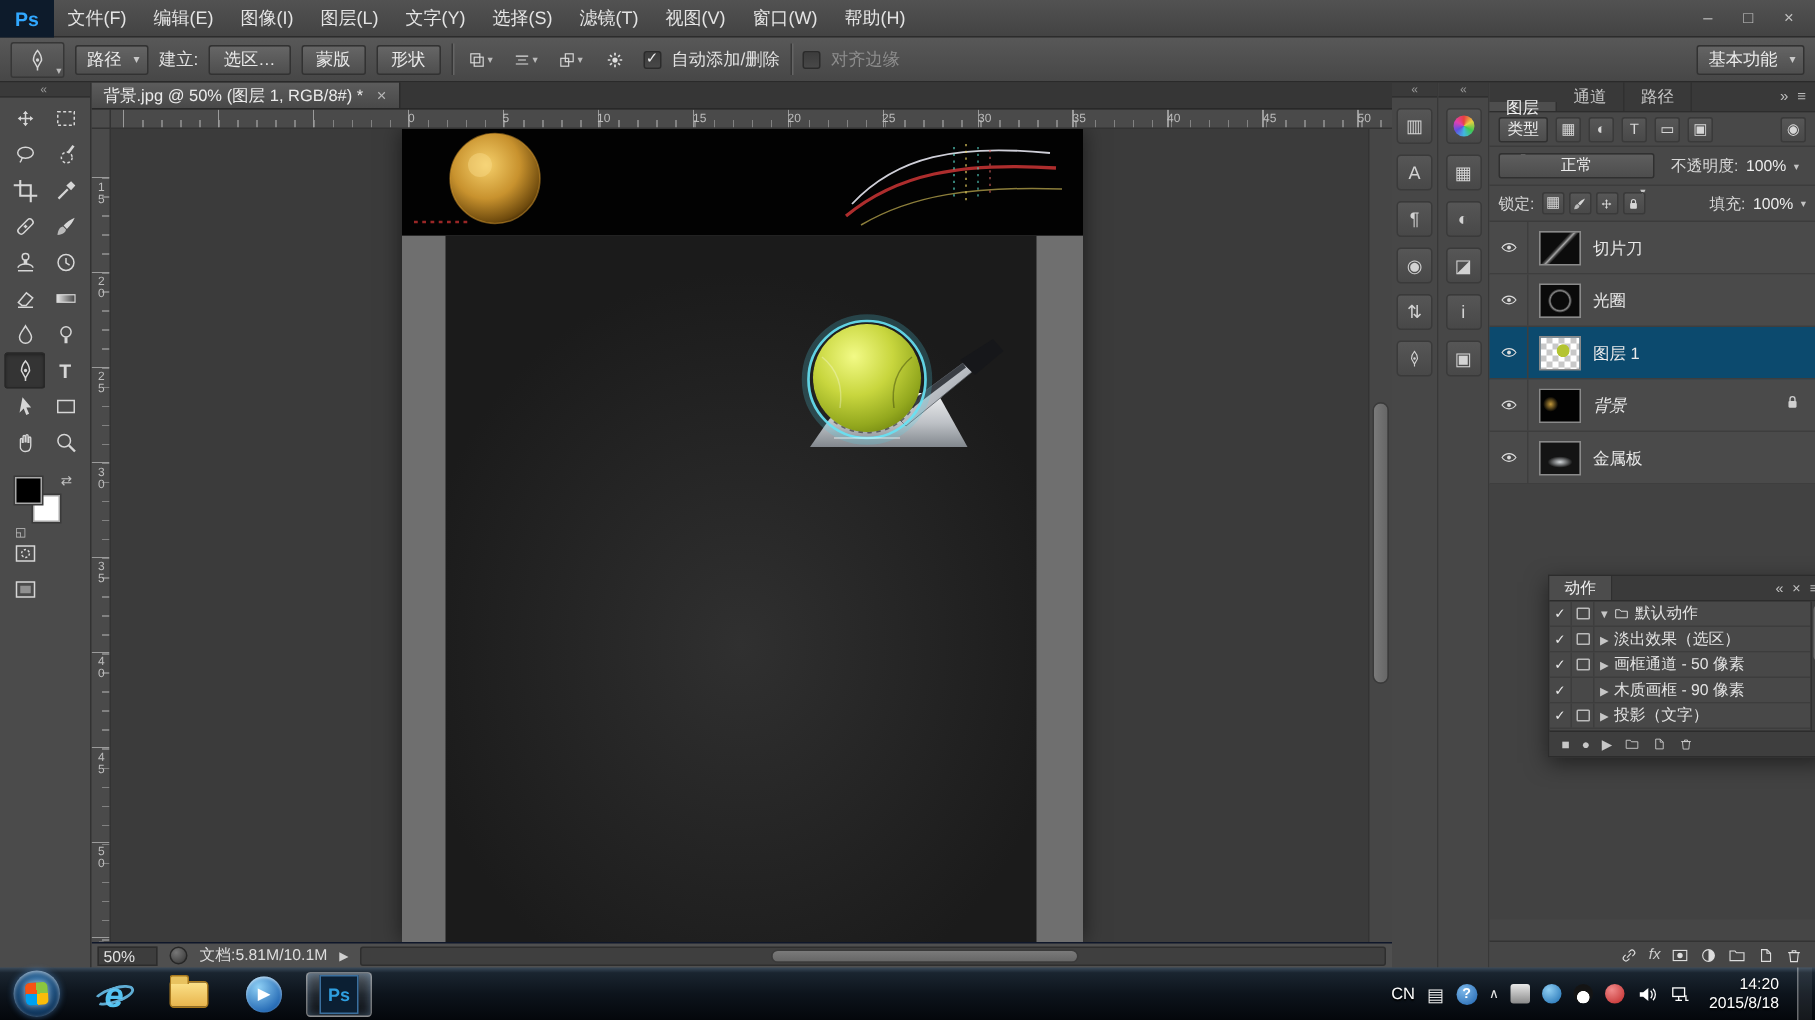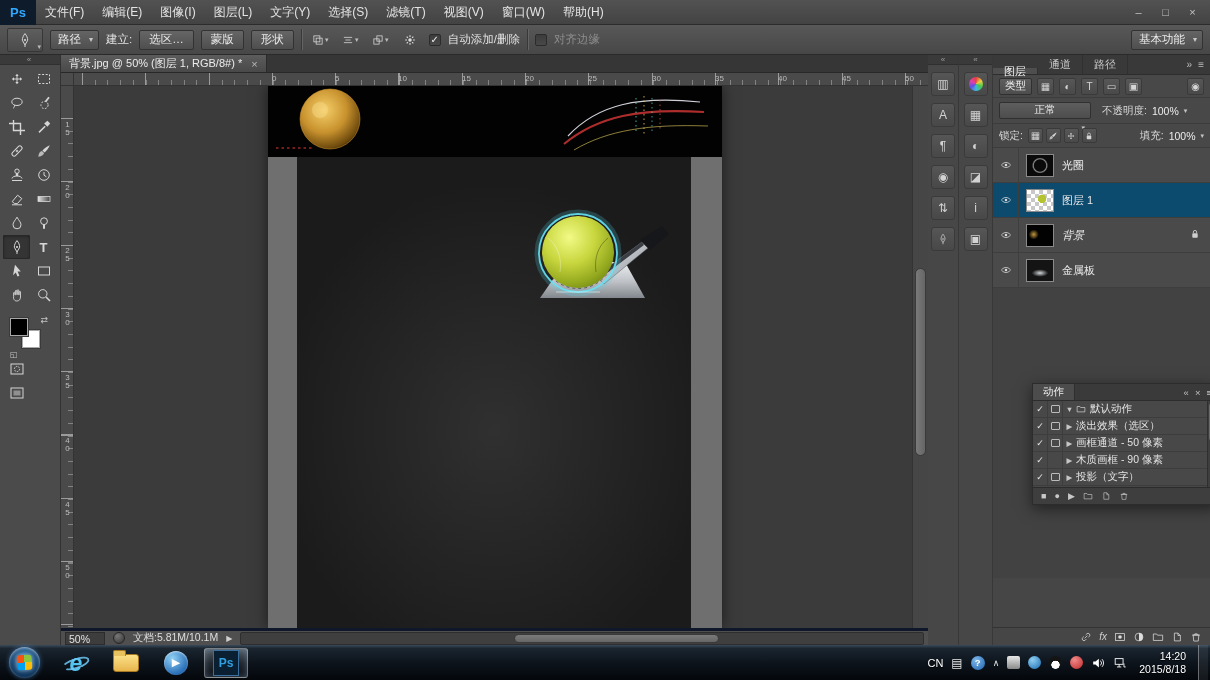--- a/index.html
+++ b/index.html
@@ -63,21 +63,21 @@
 
   .viewport { position:absolute; left:74px; top:86px; right:298px; bottom:52px; background:#3b3b3b; overflow:hidden; z-index:5; }
   .document { position:absolute; left:194px; top:0; width:454px; bottom:0; background:#6f6f6f; box-shadow:0 0 14px rgba(0,0,0,.55); }
   .banner { position:absolute; left:0; top:0; width:454px; height:71px; background:#000; }
   .darkpanel { position:absolute; left:29px; top:71px; width:394px; bottom:0; background:radial-gradient(ellipse 280px 320px at 50% 58%,#303030,#1b1b1b 78%); }
   .artwork { position:absolute; left:236px; top:110px; width:230px; height:130px; }
 
   .vscroll { position:absolute; right:282px; top:86px; width:16px; bottom:52px; background:#464646; border-left:1px solid #333; z-index:7; }
   .vthumb { position:absolute; left:2px; width:11px; top:182px; height:188px; background:linear-gradient(90deg,#7a7a7a,#666); border:1px solid #3a3a3a; border-radius:6px; }
 
-  .statusrow { position:absolute; left:61px; right:282px; bottom:35px; height:17px; background:#4f4f4f; border-top:3px solid #0f172a; display:flex; align-items:center; gap:8px; padding:0 4px; z-index:9; }
+  .statusrow { position:absolute; left:61px; right:282px; bottom:35px; height:17px; background:#4f4f4f; border-top:1px solid #0f172a; display:flex; align-items:center; gap:8px; padding:0 4px; z-index:9; }
   .zoombox { width:40px; height:13px; background:#3d3d3d; border:1px solid #2c2c2c; font-size:10.5px; color:#e2e2e2; padding:0 3px; line-height:12px; }
   .statusicon { width:12px; height:12px; border-radius:50%; background:radial-gradient(circle at 35% 30%,#777,#333); border:1px solid #262626; }
   .docinfo { font-size:10.5px; color:#dedede; }
   .statusfly { font-size:8px; color:#cfcfcf; }
   .hscroll { flex:1; height:13px; background:#3f3f3f; border:1px solid #2e2e2e; position:relative; border-radius:2px; }
   .hthumb { position:absolute; left:40%; width:30%; top:1px; bottom:1px; background:linear-gradient(#7a7a7a,#666); border-radius:5px; border:1px solid #3a3a3a; }
 
   
   .dock { position:absolute; right:0; top:55px; width:282px; bottom:35px; background:#474747; z-index:12; }
   .strip { position:absolute; top:0; bottom:0; background:#474747; border-right:1px solid #383838; }
@@ -646,21 +646,21 @@
         <span class="caret">▾</span>
       </div>
       <div class="ficon">▦</div>
       <div class="ficon">◐</div>
       <div class="ficon">T</div>
       <div class="ficon">▭</div>
       <div class="ficon">▣</div>
       <div class="ficon" style="margin-left:auto">◉</div>
     </div>
     <div class="prow blendrow">
-      <div class="msel" style="width:92px">
+      <div class="msel" style="width:104px">
         <span>正常</span>
         <span class="caret" style="margin-left:auto">▾</span>
       </div>
       <span class="plabel" style="margin-left:6px">不透明度:</span>
       <span class="pvalue">100%</span>
       <span class="caret" style="font-size:7px;color:#c4c4c4">▾</span>
     </div>
     <div class="prow lockrow">
       <span class="plabel">锁定:</span>
       <div class="lockicons">
@@ -680,20 +680,29 @@
               <use href="#i-lock"></use>
             </svg>
           </div>
       </div>
       <span class="plabel" style="margin-left:auto">填充:</span>
       <span class="pvalue">100%</span>
       <span class="caret" style="font-size:7px;color:#c4c4c4">▾</span>
     </div>
 
     <div class="layerlist">
+      <div class="lrow">
+        <div class="eyecell">
+            <svg class="ic12">
+              <use href="#i-eye"></use>
+            </svg>
+          </div>
+        <div class="thumb t-knife"></div>
+        <span class="lname">切片刀</span>
+      </div>
       <div class="lrow">
         <div class="eyecell">
             <svg class="ic12">
               <use href="#i-eye"></use>
             </svg>
           </div>
         <div class="thumb t-ring"></div>
         <span class="lname">光圈</span>
       </div>
       <div class="lrow selected">

